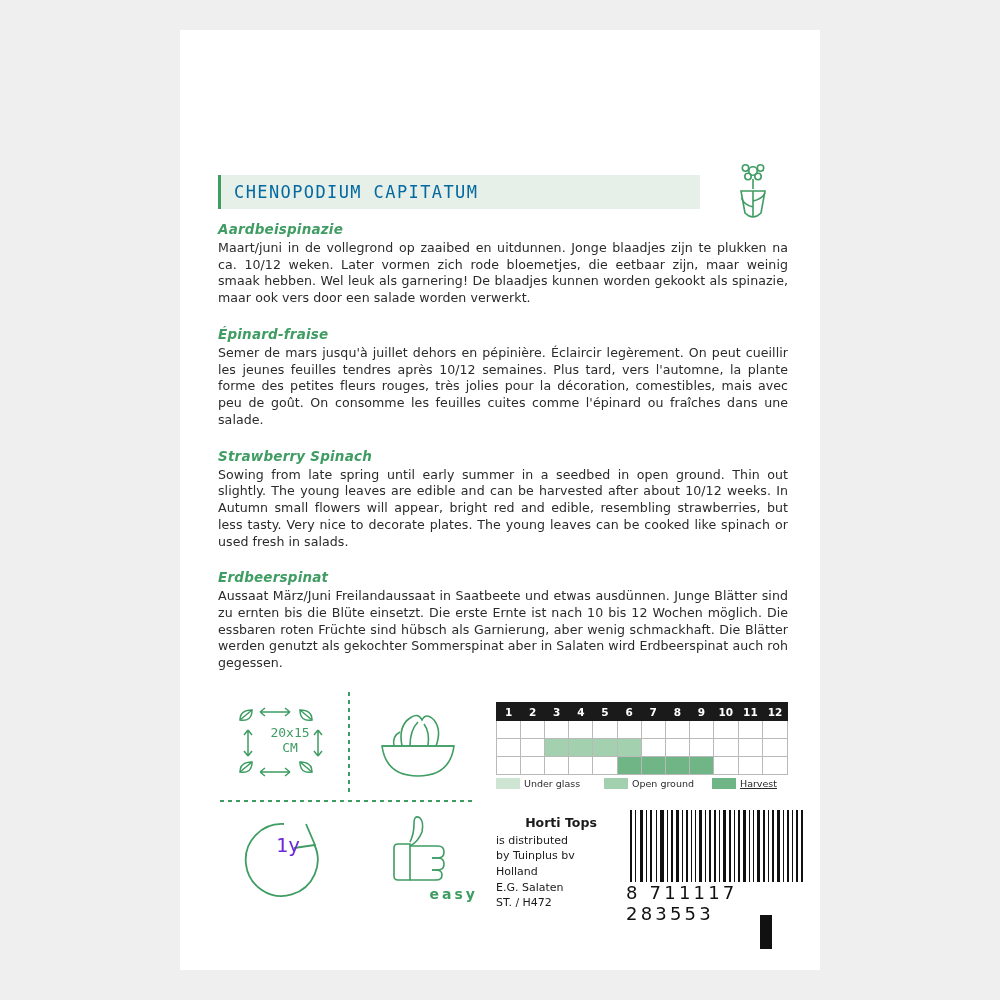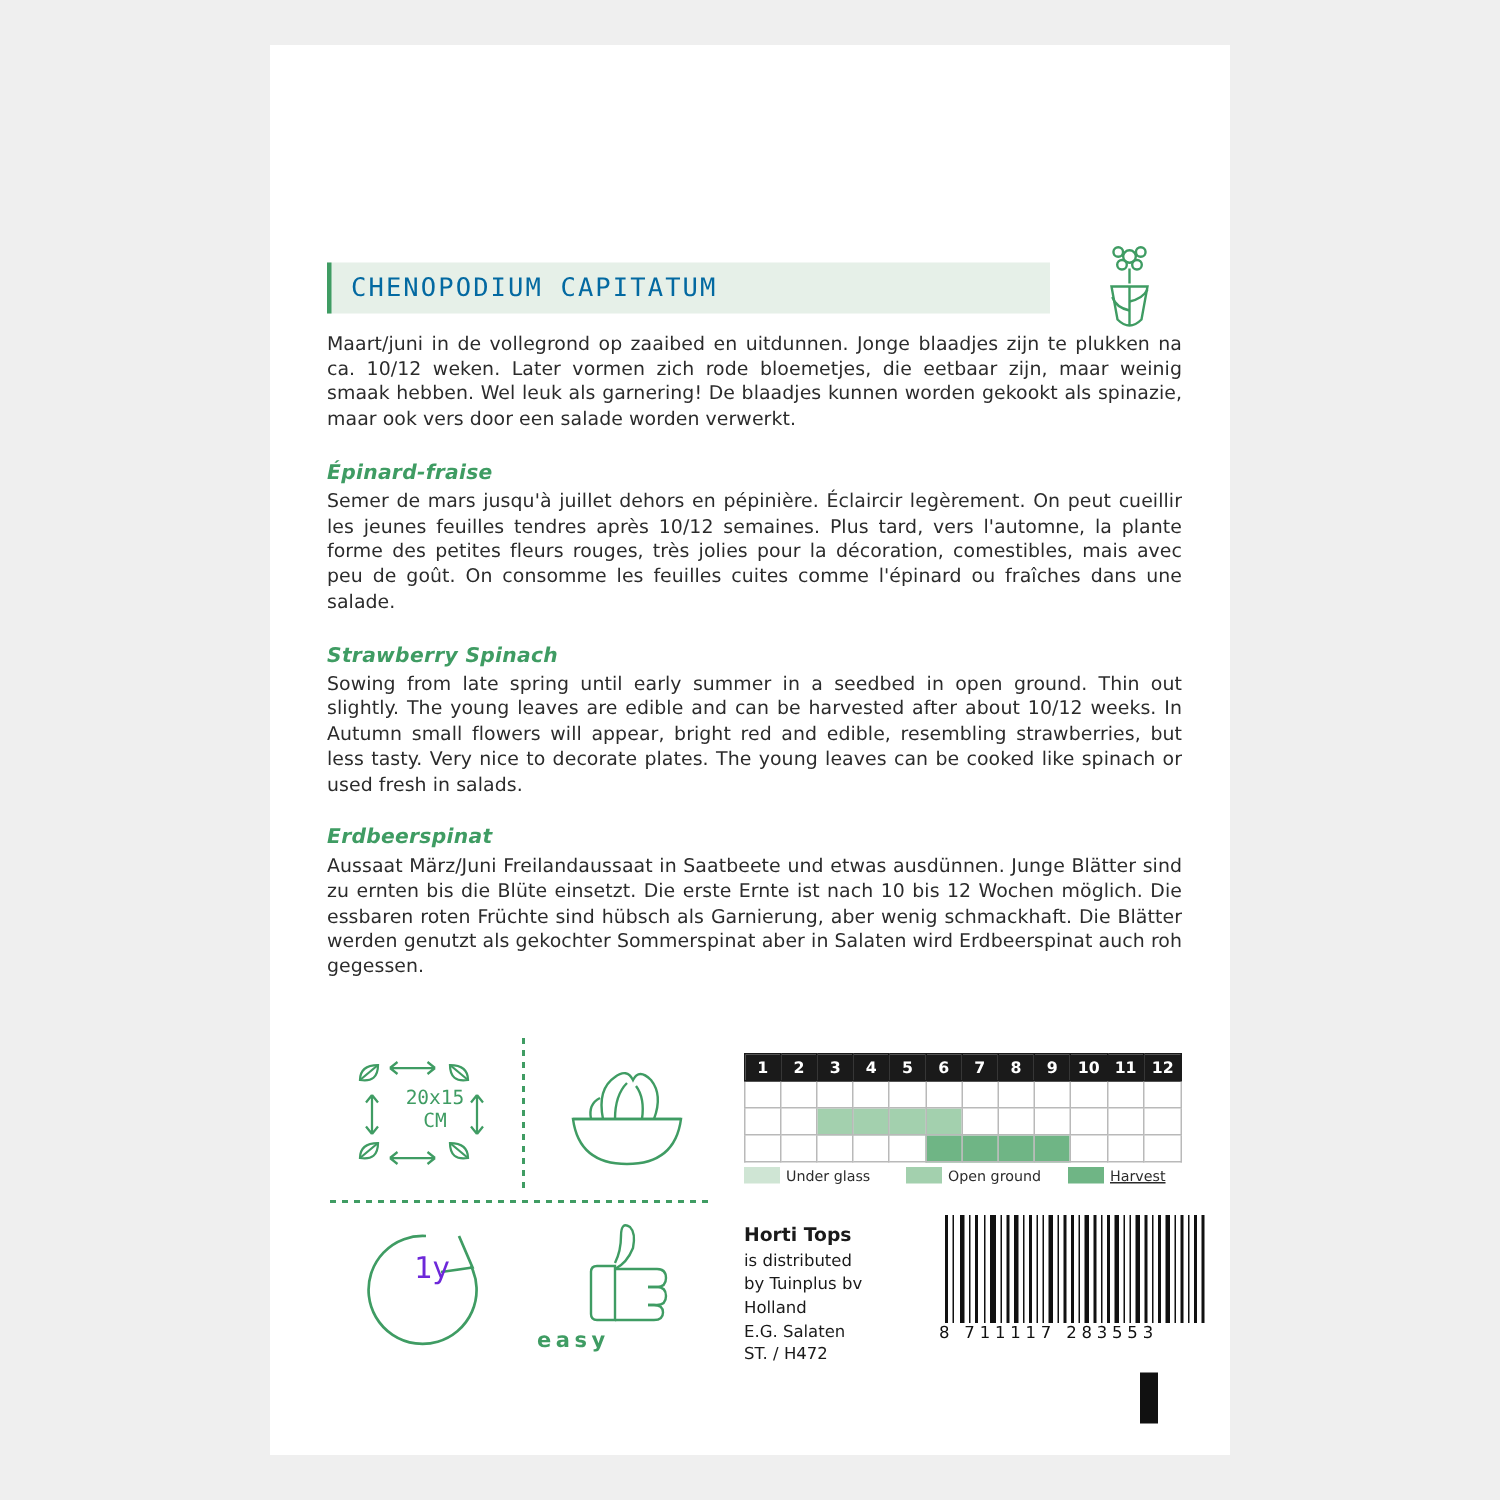--- a/index.html
+++ b/index.html
@@ -156,21 +156,21 @@
     line-height: 74px;
     color: #6d28d9;
     font-size: 20px;
     font-family: "DejaVu Sans Mono", monospace;
   }
   .easy-text {
     position: absolute;
     left: 0;
     top: 78px;
     width: 100%;
-    text-align: left;
+    text-align: right;
     color: #3f9c63;
     font-size: 14px;
     font-weight: bold;
     letter-spacing: 3px;
   }
 
   
   .calendar {
     position: absolute;
     left: 278px;
@@ -229,20 +229,21 @@
     top: 124px;
     width: 130px;
     font-size: 11px;
     line-height: 1.42;
     color: #1a1a1a;
   }
   .company .brand {
     font-weight: bold;
     font-size: 12.5px;
     margin-bottom: 1px;
+    text-align: center;
   }
   .barcode-box {
     position: absolute;
     left: 408px;
     top: 120px;
     width: 180px;
     height: 104px;
   }
   .barcode-bars {
     position: absolute;
@@ -255,21 +256,21 @@
     position: absolute;
     top: 0;
     height: 72px;
     background: #111111;
   }
   .barcode-num {
     position: absolute;
     left: 0;
     top: 72px;
     width: 180px;
-    font-size: 11px;
+    font-size: 18px;
     letter-spacing: 3.2px;
     color: #111111;
     font-family: "DejaVu Sans", sans-serif;
   }
   .black-mark {
     position: absolute;
     left: 580px;
     top: 885px;
     width: 12px;
     height: 34px;
@@ -301,20 +302,21 @@
             <path d="M17 30 L41 30 L37 52 Q29 60 21 52 Z"></path>
             <path d="M29 30 L29 56"></path>
             <path d="M29 40 Q38 38 41 32"></path>
             <path d="M29 46 Q20 44 17.5 37"></path>
           </g>
         </svg>
       </div>
     </div>
 
     <div class="lang-block">
+      <div class="lang-title">Aardbeispinazie</div>
       <div class="lang-body">Maart/juni in de vollegrond op zaaibed en uitdunnen. Jonge blaadjes zijn te plukken na ca. 10/12 weken. Later vormen zich rode bloemetjes, die eetbaar zijn, maar weinig smaak hebben. Wel leuk als garnering! De blaadjes kunnen worden gekookt als spinazie, maar ook vers door een salade worden verwerkt.</div>
     </div>
 
     <div class="lang-block">
       <div class="lang-title">Épinard-fraise</div>
       <div class="lang-body">Semer de mars jusqu'à juillet dehors en pépinière. Éclaircir legèrement. On peut cueillir les jeunes feuilles tendres après 10/12 semaines. Plus tard, vers l'automne, la plante forme des petites fleurs rouges, très jolies pour la décoration, comestibles, mais avec peu de goût. On consomme les feuilles cuites comme l'épinard ou fraîches dans une salade.</div>
     </div>
 
     <div class="lang-block">
       <div class="lang-title">Strawberry Spinach</div>

